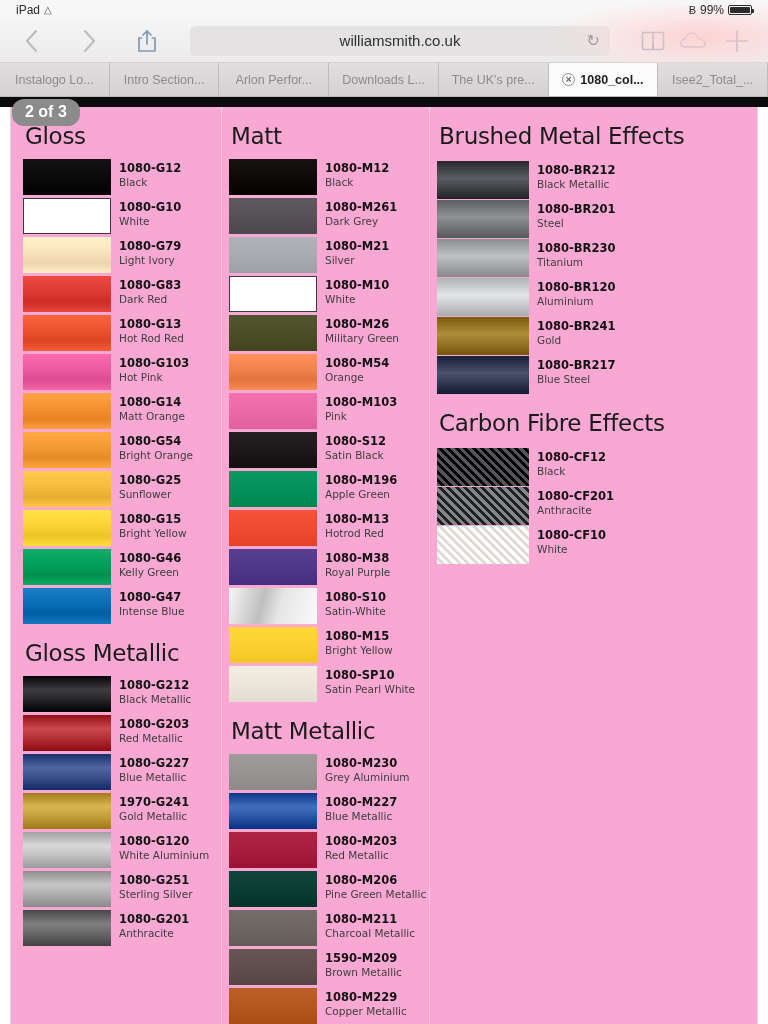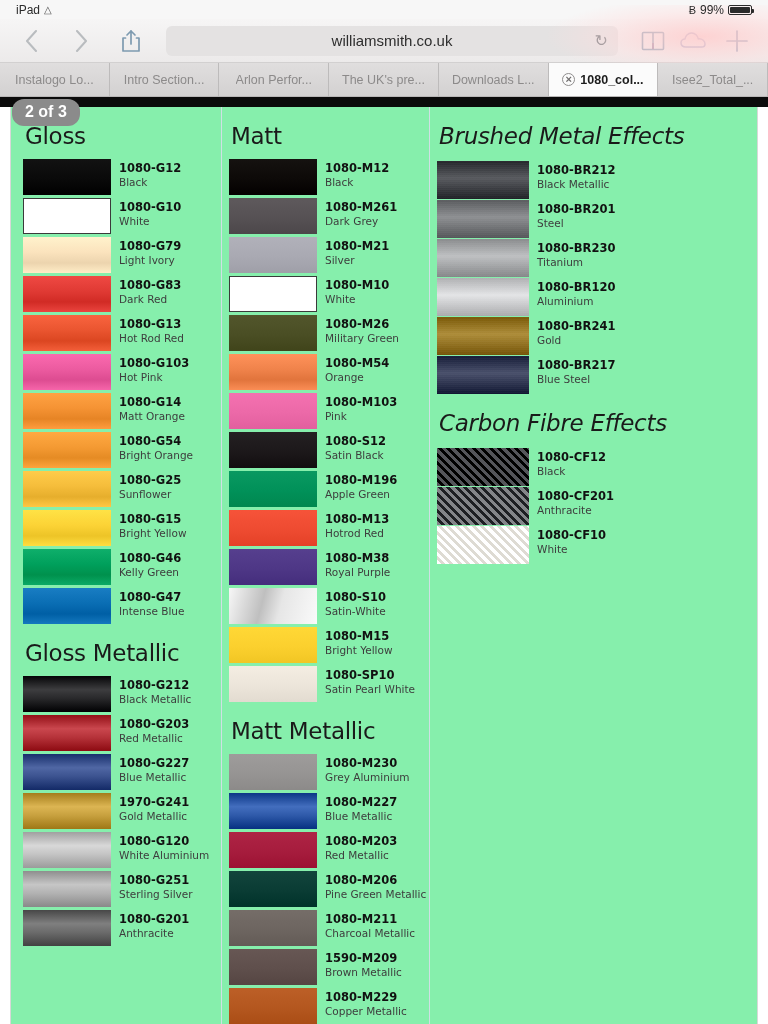--- a/index.html
+++ b/index.html
@@ -39,21 +39,21 @@
     content:''; position:absolute; right:-3px; top:3px; width:2px; height:4px;
     background:#2b2b2b; border-radius:0 1px 1px 0;
   }
   .batt i { position:absolute; left:1px; top:1px; bottom:1px; width:90%;
             background:#2b2b2b; display:block; border-radius:1px; }
 
   
   .toolbar {
     height: 44px;
     background: linear-gradient(to bottom,#f6f5f5,#eceaea);
-    display: flex; align-items: center; gap: 8px;
+    display: flex; align-items: center; gap: 16px;
     padding: 0 10px;
     position: relative;
     border-bottom: 1px solid #d2d0d0;
   }
   .tb-icon {
     width: 42px; height: 36px; display:flex; align-items:center; justify-content:center;
     color:#8ea4b8;
   }
   .tb-icon.nav { color:#b9bcbf; }
   .urlbar {
@@ -104,21 +104,21 @@
   
   .viewer {
     position: relative;
     height: calc(1024px - 19px - 44px - 34px);
     background: #ffffff;
     overflow: hidden;
   }
   .viewer-topbar { height: 10px; background: #0b0b0b; }
   .page {
     position: absolute; left: 10px; right: 10px; top: 10px; bottom: 0;
-    background: #86efac;
+    background: #f9a8d4;
     border-left: 1px solid #d8d8d8; border-right: 1px solid #d8d8d8;
     overflow: hidden;
   }
   .page-badge {
     position: absolute; left: 12px; top: 2px; z-index: 30;
     background: #8b8b8b; color:#fff; font-size: 16px; font-weight: bold;
     padding: 4px 13px 5px; border-radius: 12px;
     font-family: "Liberation Sans", sans-serif;
   }
 
@@ -161,21 +161,21 @@
     font-family: "DejaVu Sans", sans-serif;
   }
   .sw-name {
     font-size: 10.5px; color: #3d3d3d; line-height: 1.2;
     white-space: nowrap;
     font-family: "DejaVu Sans", sans-serif;
   }
 
   .col-3 .swatch { width: 92px; height: 38px; }
   .col-3 .swatch-row { margin-bottom: 1px; }
-  .col-3 .sec-title { margin-bottom: 12px; font-style: italic; }
+  .col-3 .sec-title { margin-bottom: 12px; }
 </style>
 </head>
 <body>
 
 <div class="statusbar">
   <div class="sb-left">
     <span>iPad</span>
     <span class="wifi-glyph">△</span>
   </div>
   <div class="sb-right">
@@ -237,24 +237,24 @@
     <div class="tab">
       <span class="tab-label">Instalogo Lo...</span>
     </div>
     <div class="tab">
       <span class="tab-label">Intro Section...</span>
     </div>
     <div class="tab">
       <span class="tab-label">Arlon Perfor...</span>
     </div>
     <div class="tab">
+      <span class="tab-label">Downloads L...</span>
+    </div>
+    <div class="tab">
       <span class="tab-label">The UK's pre...</span>
-    </div>
-    <div class="tab">
-      <span class="tab-label">Downloads L...</span>
     </div>
     <div class="tab active">
       <span class="tab-close"></span>
       <span class="tab-label">1080_col...</span>
     </div>
     <div class="tab">
       <span class="tab-label">Isee2_Total_...</span>
     </div>
   </div>
 

